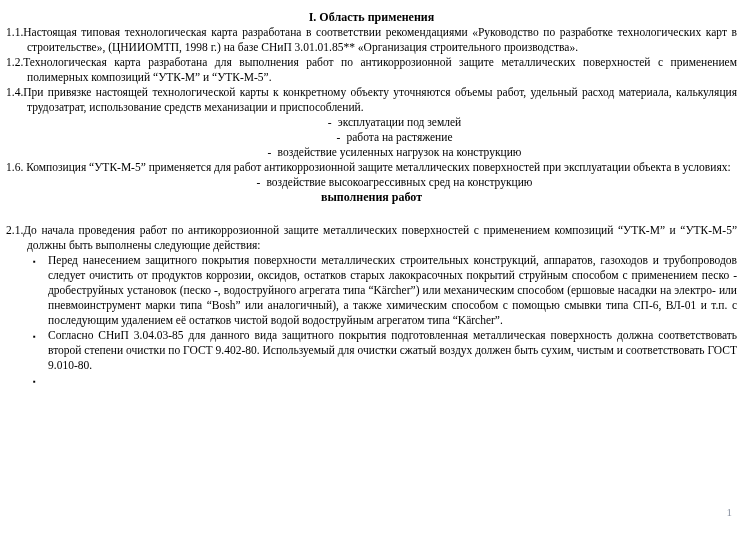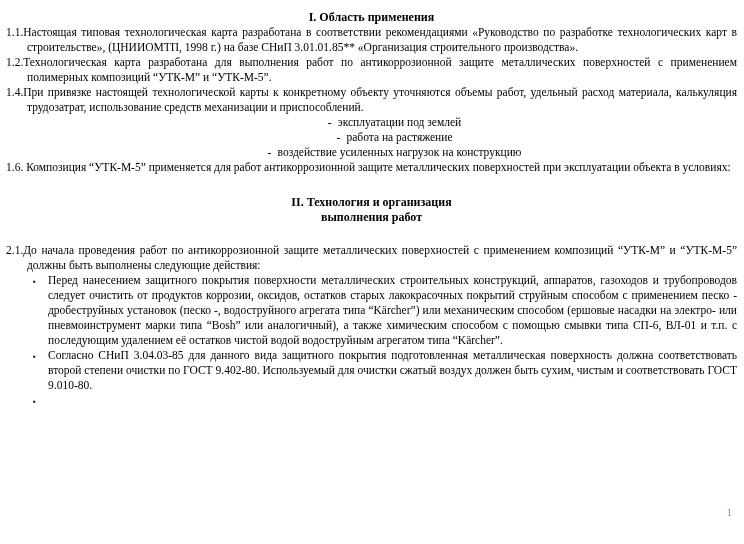--- a/index.html
+++ b/index.html
@@ -87,22 +87,22 @@
 
   <p class="item"><span class="num">1.4.</span><span>При привязке настоящей технологической карты к  конкретному объекту уточняются объемы работ, удельный расход материала, калькуляция трудозатрат, использование средств механизации и приспособлений.</span></p>
 
 
   <div class="dash-item"><span class="dash">-</span><span>эксплуатации  под землей</span></div>
   <div class="dash-item"><span class="dash">-</span><span>работа на растяжение</span></div>
   <div class="dash-item"><span class="dash">-</span><span>воздействие усиленных  нагрузок на конструкцию</span></div>
 
   <p class="item"><span class="num">1.6. </span><span>Композиция “УТК-М-5”  применяется для работ антикоррозионной защите металлических поверхностей   при  эксплуатации объекта в условиях:</span></p>
 
+  <div class="dash-item"><span class="dash">-</span><span>воздействие высокоагрессивных  сред на конструкцию</span></div>
 
-  <div class="heading second">II. Технология и организация</div>
   <div class="heading">выполнения работ</div>
 
   <p class="item first-2"><span class="num">2.1.</span><span>До начала проведения работ по  антикоррозионной защите металлических поверхностей с  применением  композиций   “УТК-М” и “УТК-М-5” должны быть выполнены следующие действия:</span></p>
 
   <p class="bullet-item"><span class="bullet">▪</span><span>Перед нанесением защитного покрытия поверхности металлических строительных конструкций, аппаратов, газоходов и трубопроводов следует очистить от продуктов коррозии, оксидов, остатков старых лакокрасочных покрытий струйным способом с применением песко - дробеструйных установок (песко -, водоструйного агрегата типа “Kärcher”) или механическим способом (ершовые насадки на электро- или пневмоинструмент марки типа “Bosh” или аналогичный), а также химическим способом с помощью смывки типа СП-6, ВЛ-01 и т.п. с последующим удалением её остатков  чистой водой водоструйным агрегатом типа “Kärcher”.</span></p>
 
   <p class="bullet-item"><span class="bullet">▪</span><span>Согласно СНиП 3.04.03-85 для данного вида защитного покрытия подготовленная металлическая поверхность должна соответствовать второй степени очистки по ГОСТ 9.402-80. Используемый для очистки сжатый воздух должен быть сухим, чистым и соответствовать  ГОСТ 9.010-80.</span></p>
 
   <p class="bullet-item"><span class="bullet">▪</span></p>
 

